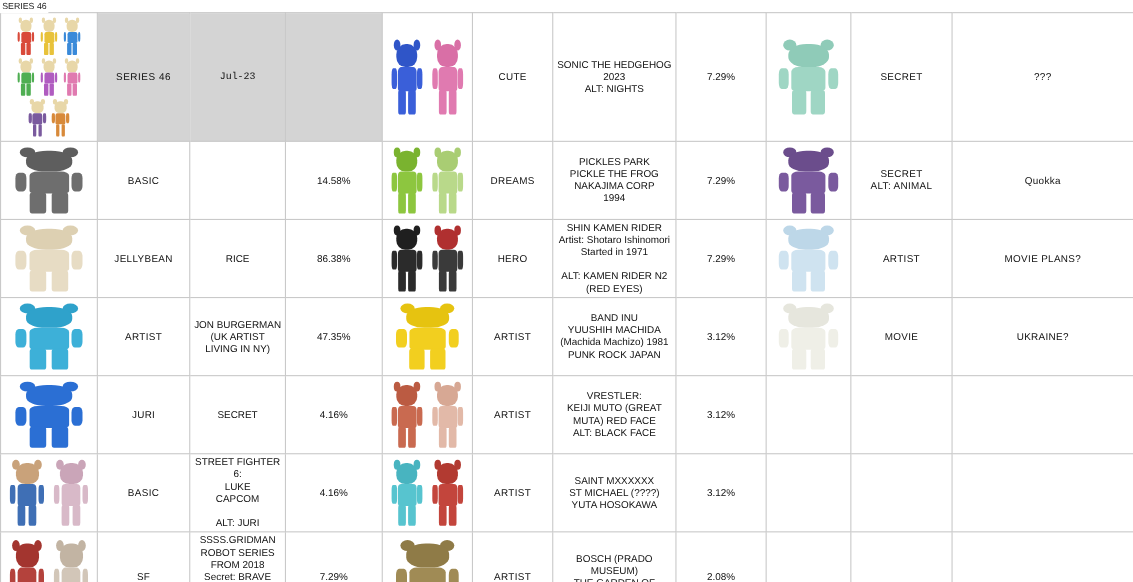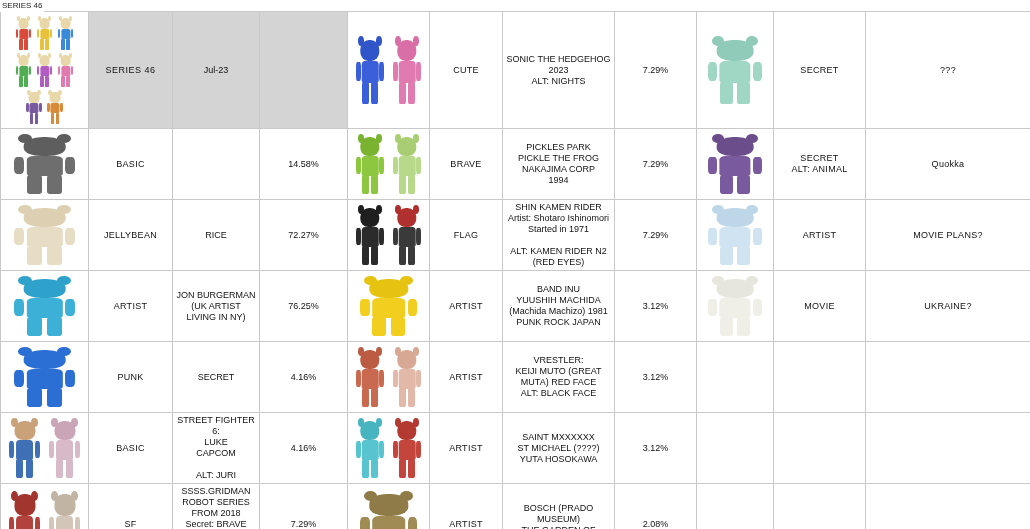--- a/index.html
+++ b/index.html
@@ -56,20 +56,21 @@
   col.c-note3 { width: 165px; }
 
   .hdr-series {
     background: #d4d4d4;
     font-size: 13px;
     letter-spacing: .5px;
   }
   .hdr-date {
     background: #d4d4d4;
     font-size: 8px;
+    font-family: Liberation Mono, monospace;
   }
   .hdr-blank { background: #d4d4d4; }
   .cat { font-size: 11px; letter-spacing: .3px; }
   .pct { font-size: 11px; }
   .note { font-size: 8px; line-height: 10.5px; }
 
   
   .imgcell { padding: 0; }
   .figs {
     display: flex;
@@ -304,21 +305,21 @@
                 <div class="ear-r" style="background: rgb(169, 205, 115);"></div>
                 <div class="head" style="background: rgb(169, 205, 115);"></div>
                 <div class="arm-l" style="background: rgb(185, 217, 138);"></div>
                 <div class="arm-r" style="background: rgb(185, 217, 138);"></div>
                 <div class="body" style="background: rgb(185, 217, 138);"></div>
                 <div class="leg-l" style="background: rgb(185, 217, 138);"></div>
                 <div class="leg-r" style="background: rgb(185, 217, 138);"></div>
               </div>
             </div>
           </td>
-          <td class="cat">BRAVE</td>
+          <td class="cat">DREAMS</td>
           <td class="note">PICKLES PARK<br>PICKLE THE FROG<br>NAKAJIMA CORP<br>1994</td>
           <td class="pct">7.29%</td>
           <td class="imgcell">
             <div class="figs">
               <div class="fig bb" style="width: 71px; height: 64px;">
                 <div class="ear-l" style="background: rgb(107, 77, 140);"></div>
                 <div class="ear-r" style="background: rgb(107, 77, 140);"></div>
                 <div class="head" style="background: rgb(107, 77, 140);"></div>
                 <div class="arm-l" style="background: rgb(122, 90, 158);"></div>
                 <div class="arm-r" style="background: rgb(122, 90, 158);"></div>
@@ -341,21 +342,21 @@
                 <div class="arm-l" style="background: rgb(231, 220, 196);"></div>
                 <div class="arm-r" style="background: rgb(231, 220, 196);"></div>
                 <div class="body" style="background: rgb(231, 220, 196);"></div>
                 <div class="leg-l" style="background: rgb(231, 220, 196);"></div>
                 <div class="leg-r" style="background: rgb(231, 220, 196);"></div>
               </div>
             </div>
           </td>
           <td class="cat">JELLYBEAN</td>
           <td class="note">RICE</td>
-          <td class="pct">72.27%</td>
+          <td class="pct">86.38%</td>
           <td class="imgcell">
             <div class="figs">
               <div class="fig bb" style="width: 38px; height: 64px;">
                 <div class="ear-l" style="background: rgb(31, 31, 31);"></div>
                 <div class="ear-r" style="background: rgb(31, 31, 31);"></div>
                 <div class="head" style="background: rgb(31, 31, 31);"></div>
                 <div class="arm-l" style="background: rgb(43, 43, 43);"></div>
                 <div class="arm-r" style="background: rgb(43, 43, 43);"></div>
                 <div class="body" style="background: rgb(43, 43, 43);"></div>
                 <div class="leg-l" style="background: rgb(43, 43, 43);"></div>
@@ -366,21 +367,21 @@
                 <div class="ear-r" style="background: rgb(176, 48, 48);"></div>
                 <div class="head" style="background: rgb(176, 48, 48);"></div>
                 <div class="arm-l" style="background: rgb(58, 58, 58);"></div>
                 <div class="arm-r" style="background: rgb(58, 58, 58);"></div>
                 <div class="body" style="background: rgb(58, 58, 58);"></div>
                 <div class="leg-l" style="background: rgb(58, 58, 58);"></div>
                 <div class="leg-r" style="background: rgb(58, 58, 58);"></div>
               </div>
             </div>
           </td>
-          <td class="cat">FLAG</td>
+          <td class="cat">HERO</td>
           <td class="note">SHIN KAMEN RIDER<br>Artist: Shotaro Ishinomori<br>Started in 1971<br><br>ALT: KAMEN RIDER N2<br>(RED EYES)</td>
           <td class="pct">7.29%</td>
           <td class="imgcell">
             <div class="figs">
               <div class="fig bb" style="width: 71px; height: 64px;">
                 <div class="ear-l" style="background: rgb(189, 215, 232);"></div>
                 <div class="ear-r" style="background: rgb(189, 215, 232);"></div>
                 <div class="head" style="background: rgb(189, 215, 232);"></div>
                 <div class="arm-l" style="background: rgb(207, 227, 240);"></div>
                 <div class="arm-r" style="background: rgb(207, 227, 240);"></div>
@@ -403,21 +404,21 @@
                 <div class="arm-l" style="background: rgb(61, 176, 216);"></div>
                 <div class="arm-r" style="background: rgb(61, 176, 216);"></div>
                 <div class="body" style="background: rgb(61, 176, 216);"></div>
                 <div class="leg-l" style="background: rgb(61, 176, 216);"></div>
                 <div class="leg-r" style="background: rgb(61, 176, 216);"></div>
               </div>
             </div>
           </td>
           <td class="cat">ARTIST</td>
           <td class="note">JON BURGERMAN<br>(UK ARTIST LIVING IN NY)</td>
-          <td class="pct">76.25%</td>
+          <td class="pct">47.35%</td>
           <td class="imgcell">
             <div class="figs">
               <div class="fig bb" style="width: 76px; height: 64px;">
                 <div class="ear-l" style="background: rgb(230, 195, 16);"></div>
                 <div class="ear-r" style="background: rgb(230, 195, 16);"></div>
                 <div class="head" style="background: rgb(230, 195, 16);"></div>
                 <div class="arm-l" style="background: rgb(242, 207, 31);"></div>
                 <div class="arm-r" style="background: rgb(242, 207, 31);"></div>
                 <div class="body" style="background: rgb(242, 207, 31);"></div>
                 <div class="leg-l" style="background: rgb(242, 207, 31);"></div>
@@ -453,21 +454,21 @@
                 <div class="ear-r" style="background: rgb(43, 111, 212);"></div>
                 <div class="head" style="background: rgb(43, 111, 212);"></div>
                 <div class="arm-l" style="background: rgb(43, 111, 212);"></div>
                 <div class="arm-r" style="background: rgb(43, 111, 212);"></div>
                 <div class="body" style="background: rgb(43, 111, 212);"></div>
                 <div class="leg-l" style="background: rgb(43, 111, 212);"></div>
                 <div class="leg-r" style="background: rgb(43, 111, 212);"></div>
               </div>
             </div>
           </td>
-          <td class="cat">PUNK</td>
+          <td class="cat">JURI</td>
           <td class="note">SECRET</td>
           <td class="pct">4.16%</td>
           <td class="imgcell">
             <div class="figs">
               <div class="fig bb" style="width: 38px; height: 64px;">
                 <div class="ear-l" style="background: rgb(187, 91, 66);"></div>
                 <div class="ear-r" style="background: rgb(187, 91, 66);"></div>
                 <div class="head" style="background: rgb(187, 91, 66);"></div>
                 <div class="arm-l" style="background: rgb(201, 106, 80);"></div>
                 <div class="arm-r" style="background: rgb(201, 106, 80);"></div>

